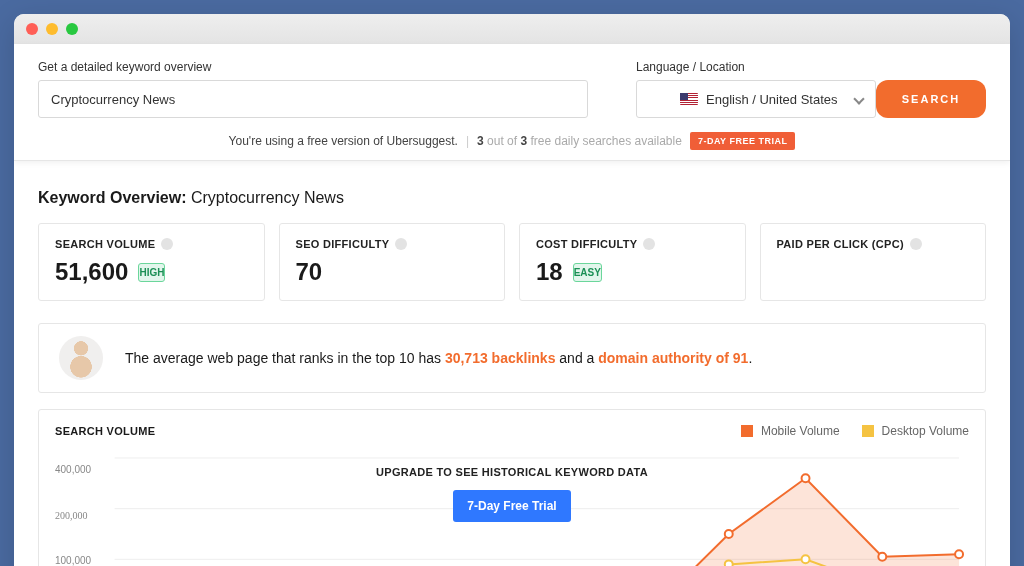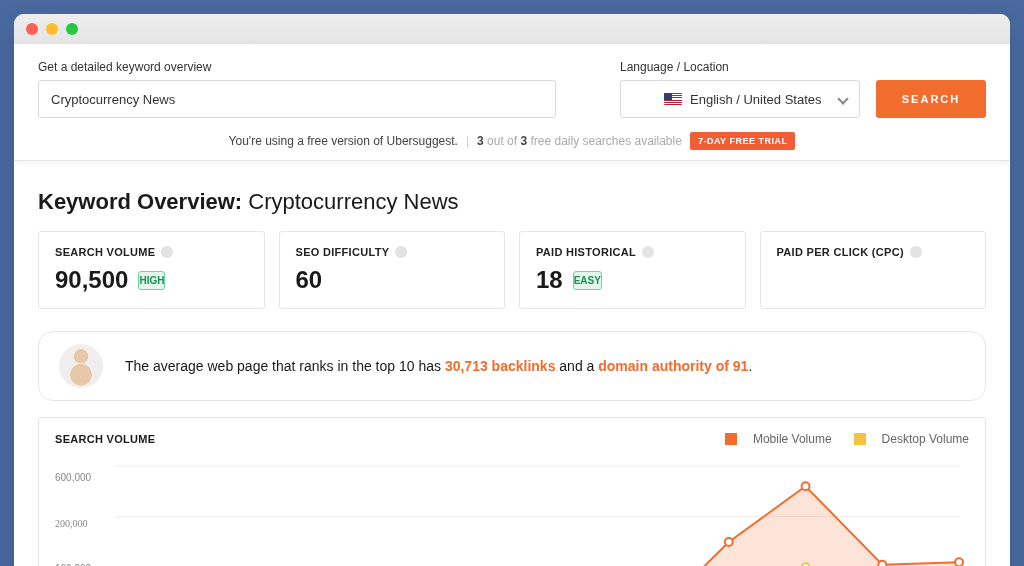--- a/index.html
+++ b/index.html
@@ -25,57 +25,57 @@
 
   .titlebar{height:30px;background:linear-gradient(#eee,#e4e4e4);display:flex;align-items:center;padding:0 12px;gap:8px;}
   .traffic{display:flex;gap:8px;}
   .traffic span{width:12px;height:12px;border-radius:50%;display:inline-block;}
   .tl-red{background:#ff5f57;}
   .tl-yellow{background:#febc2e;}
   .tl-green{background:#28c840;}
 
   .content{background:#fff;padding:0 0 40px 0;}
   .searchpanel{background:#fff;border-bottom:1px solid var(--border);box-shadow:0 2px 6px var(--shadow);padding:16px 24px 10px 24px;}
-  .searchrow{display:flex;gap:16px;align-items:flex-end;}
+  .searchrow{display:flex;align-items:flex-end;}
   .field{display:flex;flex-direction:column;gap:6px;}
   .field label{font-size:12px;color:#333;}
   .input{height:38px;border:1px solid #d9d9d9;border-radius:3px;padding:0 12px;font-size:13px;color:#333;background:#fff;box-sizing:border-box;}
   .kw-field{flex:1;}
   .loc-field{width:240px;margin-left:48px;}
   .loc-select{display:flex;align-items:center;gap:8px;cursor:pointer;padding-left:43px;}
   .flag{width:18px;height:12px;background:linear-gradient(to bottom,#b22234 7.7%,white 7.7% 15.4%,#b22234 15.4% 23.1%,white 23.1% 30.8%,#b22234 30.8% 38.5%,white 38.5% 46.2%,#b22234 46.2% 53.9%,white 53.9% 61.6%,#b22234 61.6% 69.3%,white 69.3% 77%,#b22234 77% 84.7%,white 84.7% 92.4%,#b22234 92.4%);position:relative;border-radius:1px;}
   .flag::before{content:"";position:absolute;left:0;top:0;width:8px;height:6.5px;background:#3c3b6e;}
   .chev-down{margin-left:auto;border:solid #888;border-width:0 2px 2px 0;padding:3px;transform:rotate(45deg);}
-  .search-btn{height:38px;width:110px;background:var(--orange);border:none;color:#fff;font-weight:700;letter-spacing:2px;font-size:11px;border-radius:3px;cursor:pointer;}
+  .search-btn{height:38px;width:110px;background:var(--orange);border:none;color:#fff;font-weight:700;letter-spacing:2px;font-size:11px;border-radius:12px;cursor:pointer;}
   .subbar{display:flex;align-items:center;justify-content:center;gap:8px;margin-top:14px;font-size:12px;color:#444;}
   .subbar .sep{color:#ccc;}
   .muted{color:#aaa;}
   .trial-chip{background:var(--orange2);color:#fff;font-size:9px;font-weight:700;letter-spacing:0.5px;padding:4px 8px;border-radius:2px;cursor:pointer;}
 
   .page{padding:20px 24px 0 24px;}
-  h1.title{font-size:22px;font-weight:800;margin:8px 0 16px 0;}
+  h1.title{font-size:16px;font-weight:800;margin:8px 0 16px 0;}
   h1.title .kw{font-weight:400;}
 
   .cards{display:grid;grid-template-columns:repeat(4,1fr);gap:14px;}
   .card{background:var(--card);border:1px solid var(--border);border-radius:3px;padding:14px 16px;}
   .card .h{font-size:11px;font-weight:800;letter-spacing:0.3px;color:#222;display:flex;align-items:center;gap:6px;}
   .info-icon{width:12px;height:12px;border-radius:50%;background:#e3e3e3;display:inline-block;}
   .card .v{font-size:24px;font-weight:800;margin-top:8px;display:flex;align-items:center;gap:10px;}
   .badge{font-size:10px;font-weight:700;color:var(--green-badge-text);background:var(--green-badge-bg);border:1px solid var(--green-badge-border);border-radius:3px;padding:3px 0;}
 
-  .insight{display:flex;align-items:center;gap:22px;margin:22px 0 16px 0;background:#fff;border:1px solid var(--border);border-radius:15px;padding:12px 20px;}
+  .insight{display:flex;align-items:center;gap:22px;margin:22px 0 16px 0;background:#fff;border:1px solid var(--border);border-radius:3px;padding:12px 20px;}
   .avatar{width:44px;height:44px;border-radius:50%;background:radial-gradient(circle at 50% 28%,#e7c8a9 0 18%,transparent 19%),radial-gradient(circle at 50% 70%,#e7c8a9 0 28%,transparent 29%),#f0efee;flex:0 0 44px;}
   .insight p{margin:0;font-size:14px;}
   .link-o{color:var(--orange);font-weight:600;}
 
   .chartcard{background:#fff;border:1px solid var(--border);border-radius:3px;padding:14px 16px 18px 16px;}
   .chartcard .hdr{display:flex;align-items:center;justify-content:space-between;}
   .chartcard .hdr .t{font-size:11px;font-weight:800;letter-spacing:0.3px;}
   .legend{display:flex;gap:22px;align-items:center;font-size:12px;color:#666;}
-  .lg{display:flex;align-items:center;gap:16px;}
+  .lg{display:flex;align-items:center;gap:8px;}
   .sw{width:12px;height:12px;display:inline-block;}
   .sw.m{background:var(--mobile);}
   .sw.d{background:var(--yellow);}
 
   .chart{position:relative;height:180px;margin-top:10px;}
   .chart svg{position:absolute;inset:0;width:100%;height:100%;}
   .overlay{position:absolute;left:0;right:0;top:18px;display:flex;flex-direction:column;align-items:center;gap:12px;pointer-events:none;}
   .overlay .txt{font-size:11px;font-weight:800;letter-spacing:0.3px;color:#222;}
   .trial-btn{background:var(--blue);color:#fff;font-size:12px;font-weight:600;padding:9px 14px;border:none;border-radius:3px;pointer-events:auto;cursor:pointer;}
   .yaxis{position:absolute;left:0;top:0;bottom:28px;width:60px;font-size:10px;color:#888;}
@@ -128,36 +128,36 @@
         <span class="kw">Cryptocurrency News</span>
       </h1>
 
       <div class="cards">
         <div class="card">
           <div class="h">
               <span>SEARCH VOLUME</span>
               <span class="info-icon"></span>
             </div>
           <div class="v">
-            <span>90,500</span>
+            <span>51,600</span>
             <span class="badge">HIGH</span>
           </div>
         </div>
         <div class="card">
           <div class="h">
               <span>SEO DIFFICULTY</span>
               <span class="info-icon"></span>
             </div>
           <div class="v">
-              <span>60</span>
-            </div>
-        </div>
-        <div class="card">
-          <div class="h">
-              <span>PAID HISTORICAL</span>
+              <span>70</span>
+            </div>
+        </div>
+        <div class="card">
+          <div class="h">
+              <span>COST DIFFICULTY</span>
               <span class="info-icon"></span>
             </div>
           <div class="v">
             <span>18</span>
             <span class="badge">EASY</span>
           </div>
         </div>
         <div class="card">
           <div class="h">
               <span>PAID PER CLICK (CPC)</span>
@@ -183,21 +183,21 @@
               </div>
             <div class="lg">
                 <span class="sw d"></span>
                 <span>Desktop Volume</span>
               </div>
           </div>
         </div>
 
         <div class="chart">
           <div class="yaxis">
-            <div class="ylab" style="top:14%;">600,000</div>
+            <div class="ylab" style="top:14%;">400,000</div>
             <div class="ylab" style="top:44%;font-family:Liberation Serif, serif;">200,000</div>
             <div class="ylab" style="top:74%;">100,000</div>
           </div>
           <svg id="chart-svg" viewBox="0 0 920 180" preserveAspectRatio="none">
               <line x1="60" x2="910" y1="111.33333333333334" y2="111.33333333333334" stroke="#eee" stroke-width="1"></line>
               <line x1="60" x2="910" y1="60.66666666666667" y2="60.66666666666667" stroke="#eee" stroke-width="1"></line>
               <line x1="60" x2="910" y1="10" y2="10" stroke="#eee" stroke-width="1"></line>
               <path d="M 600.9090909090909 162 L 600.9090909090909 162 L 678.1818181818182 86 L 755.4545454545455 30.266666666666662 L 832.7272727272727 108.8 L 910 106.26666666666667 L 910 162 Z" fill="rgba(242,108,45,0.18)" stroke="none"></path>
               <path d="M 60 162 L 137.27272727272728 162 L 214.54545454545456 162 L 291.8181818181818 162 L 369.0909090909091 162 L 446.3636363636364 162 L 523.6363636363636 162 L 600.9090909090909 162 L 678.1818181818182 86 L 755.4545454545455 30.266666666666662 L 832.7272727272727 108.8 L 910 106.26666666666667 " fill="none" stroke="#f26c2d" stroke-width="2"></path>
               <circle cx="60" cy="162" r="4" fill="#fff" stroke="#f26c2d" stroke-width="2"></circle>
@@ -219,19 +219,23 @@
               <circle cx="291.8181818181818" cy="162" r="4" fill="#fff" stroke="#f5c342" stroke-width="2"></circle>
               <circle cx="369.0909090909091" cy="162" r="4" fill="#fff" stroke="#f5c342" stroke-width="2"></circle>
               <circle cx="446.3636363636364" cy="162" r="4" fill="#fff" stroke="#f5c342" stroke-width="2"></circle>
               <circle cx="523.6363636363636" cy="162" r="4" fill="#fff" stroke="#f5c342" stroke-width="2"></circle>
               <circle cx="600.9090909090909" cy="162" r="4" fill="#fff" stroke="#f5c342" stroke-width="2"></circle>
               <circle cx="678.1818181818182" cy="116.39999999999999" r="4" fill="#fff" stroke="#f5c342" stroke-width="2"></circle>
               <circle cx="755.4545454545455" cy="111.33333333333334" r="4" fill="#fff" stroke="#f5c342" stroke-width="2"></circle>
               <circle cx="832.7272727272727" cy="139.2" r="4" fill="#fff" stroke="#f5c342" stroke-width="2"></circle>
               <circle cx="910" cy="136.66666666666669" r="4" fill="#fff" stroke="#f5c342" stroke-width="2"></circle>
             </svg>
+          <div class="overlay">
+            <div class="txt">UPGRADE TO SEE HISTORICAL KEYWORD DATA</div>
+            <button class="trial-btn">7-Day Free Trial</button>
+          </div>
         </div>
 
       </div>
 
     </div>
   </div>
 </div>
 
 </body></html>

